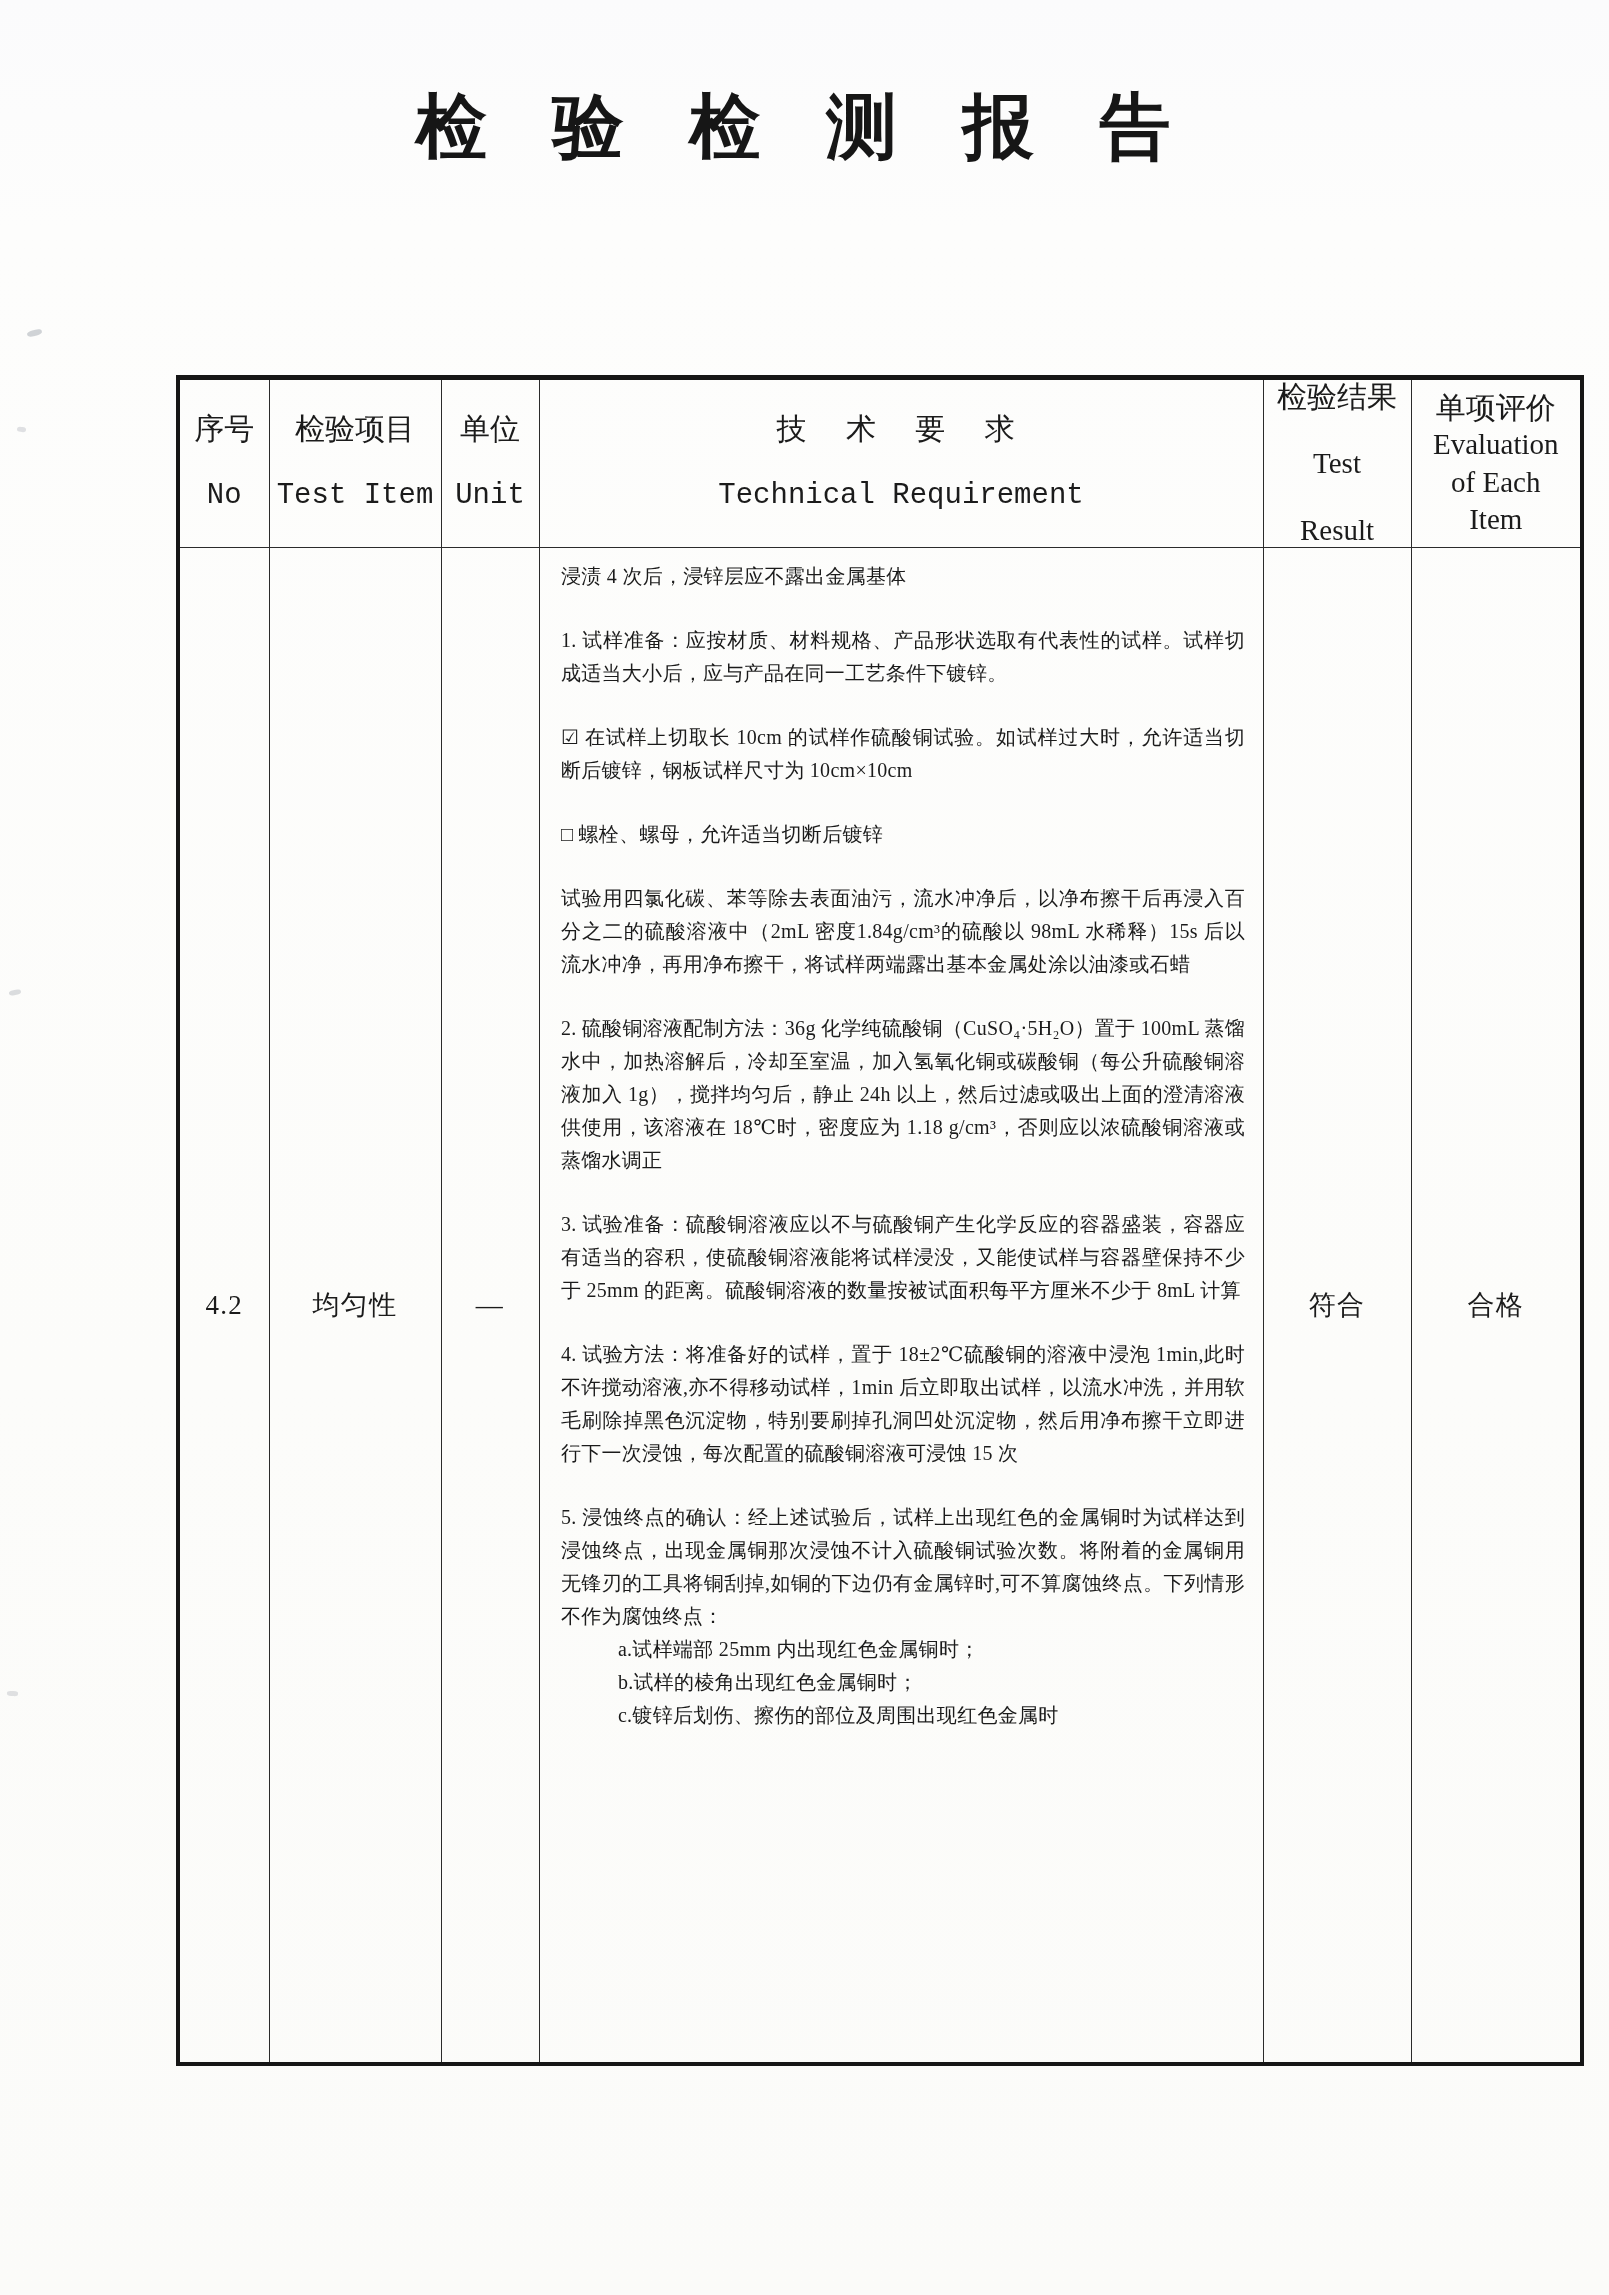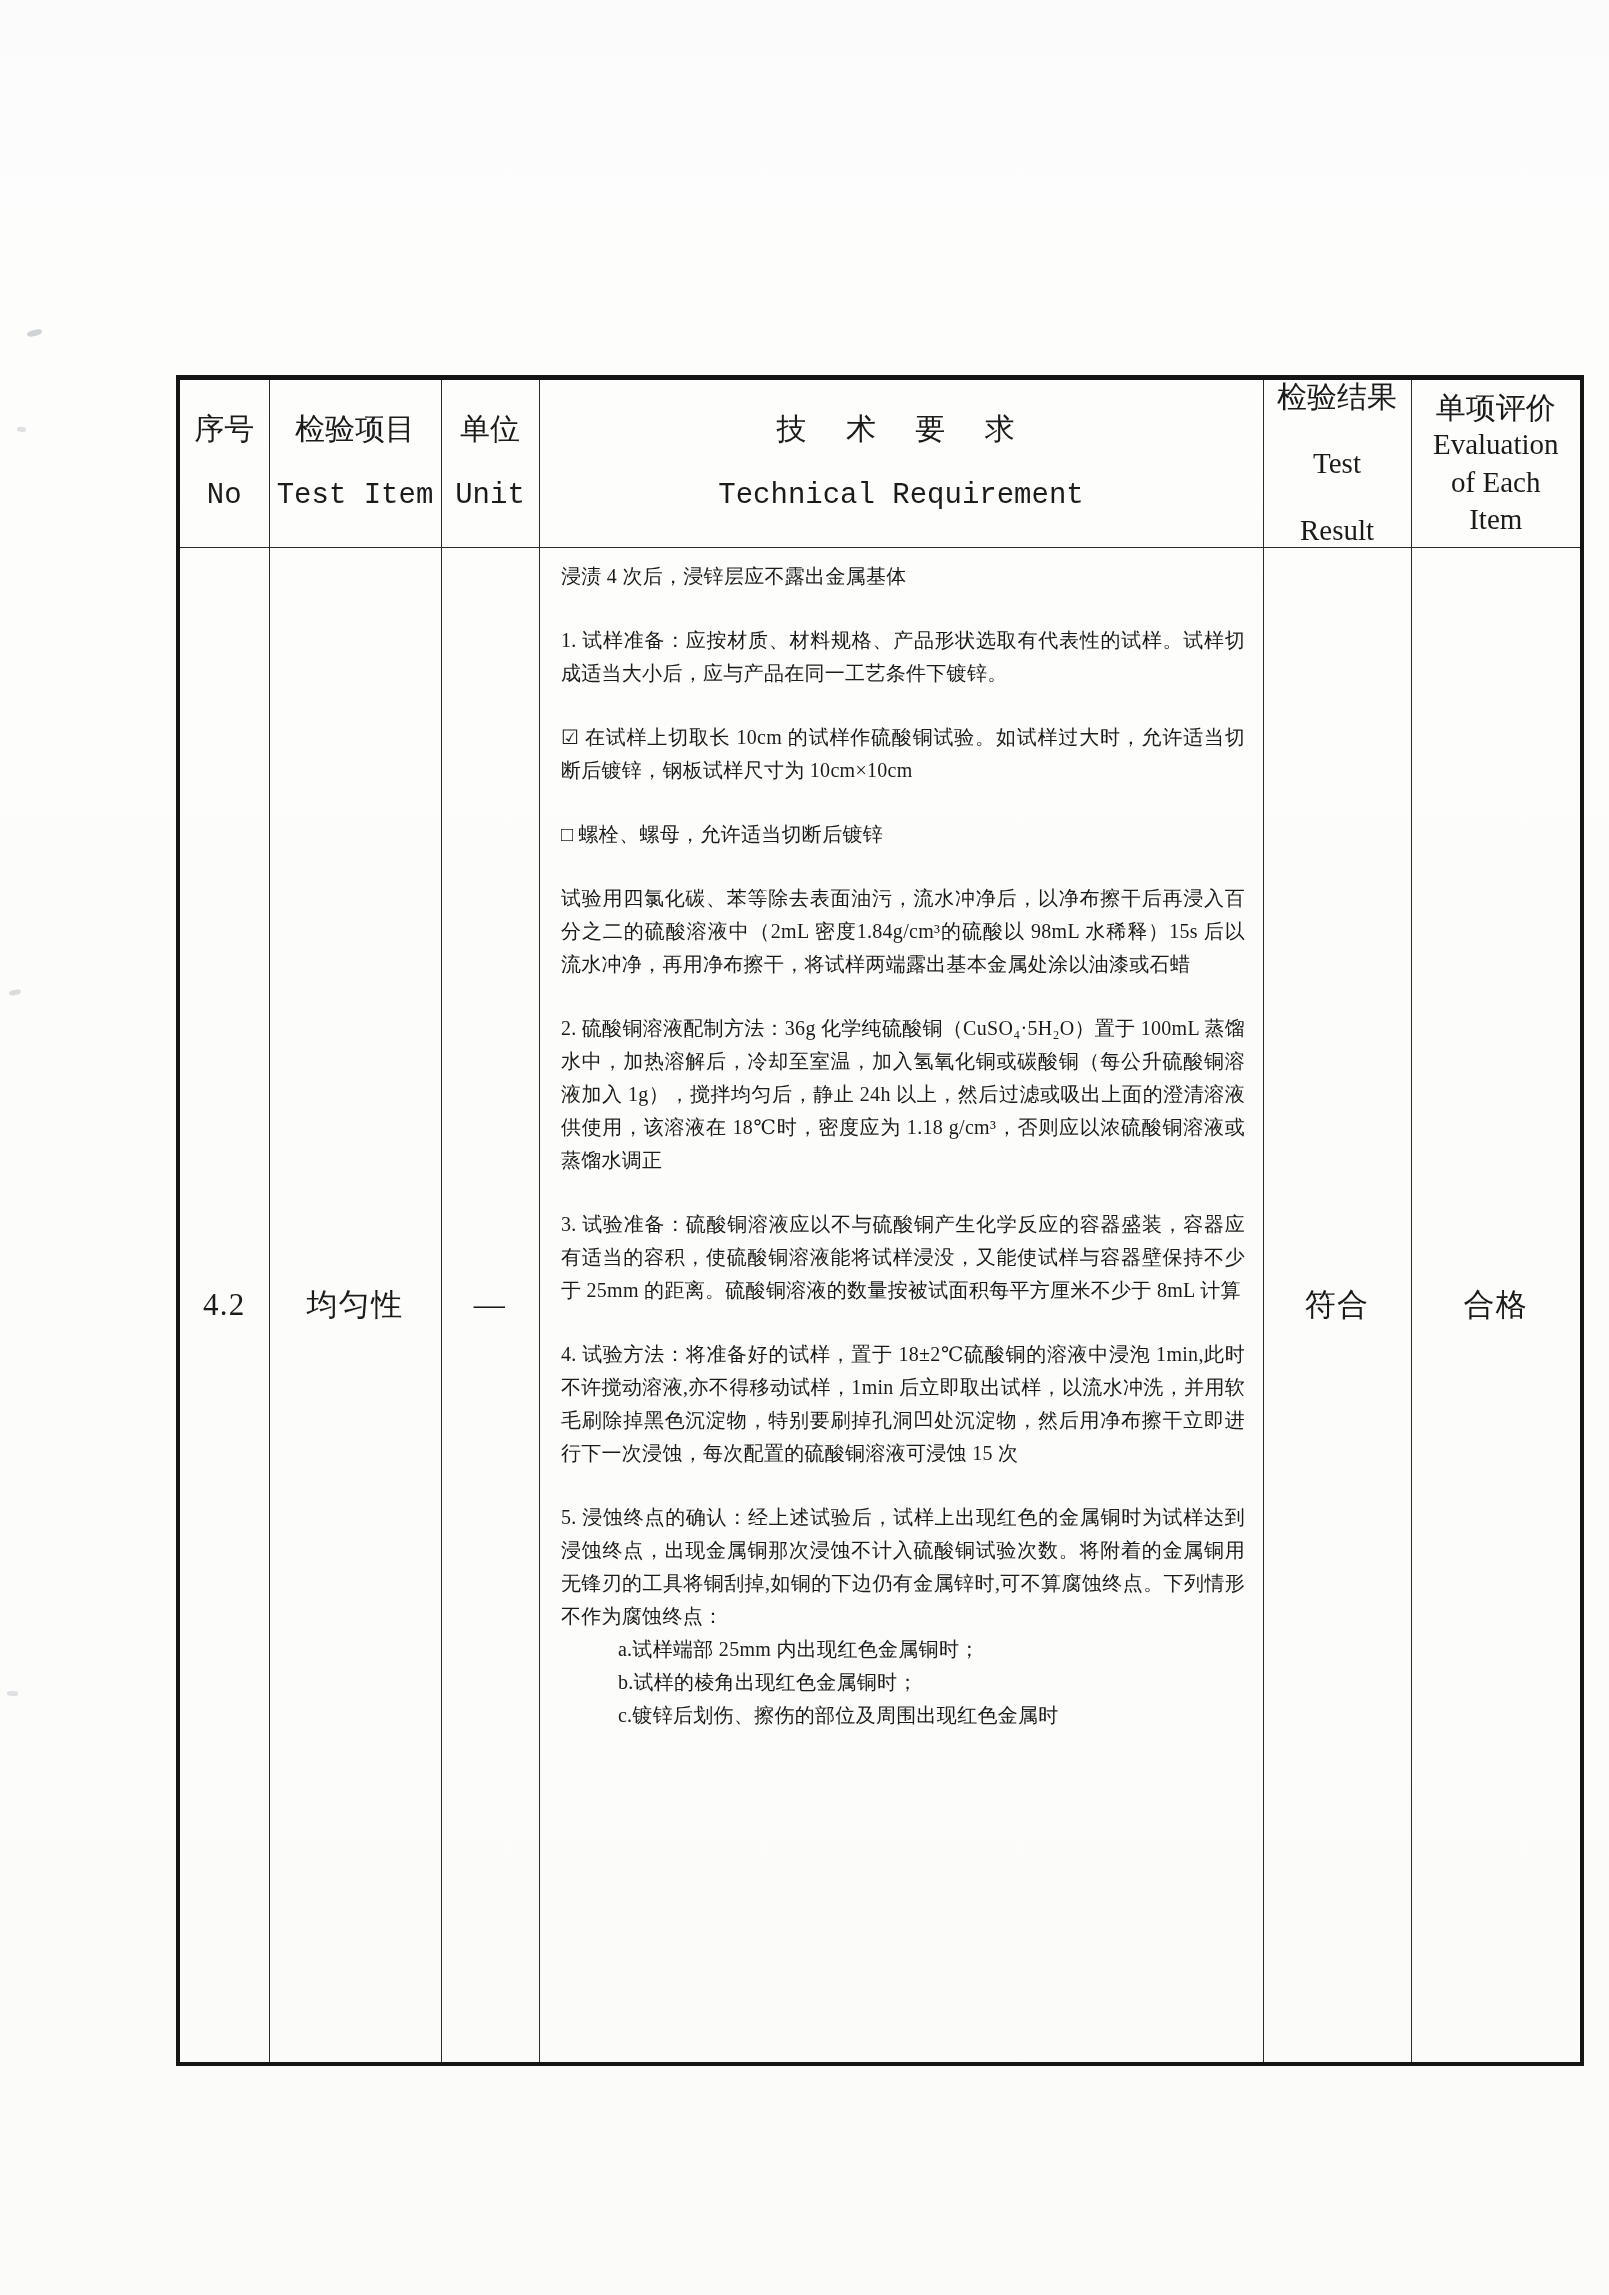--- a/index.html
+++ b/index.html
@@ -94,21 +94,21 @@
   th .hwrap.g2 { row-gap: 32px; font-family: Liberation Mono, monospace; }
   th .hwrap.g3 { row-gap: 9.4px; gap: 35px; }
   th .hwrap.g4 { row-gap: 5.3px; }
   th .zh { font-size: 30px; line-height: 1.1; }
   th .zh.spread { letter-spacing: 10.7px; white-space: nowrap; }
   th .en { font-size: 29px; line-height: 1.1; }
 
   td.center-cell {
     text-align: center;
     vertical-align: middle;
-    font-size: 31px;
+    font-size: 27px;
     letter-spacing: 1.3px;
   }
   td.tech-cell {
     vertical-align: top;
     padding: 12px 17.4px 0 21.4px;
     font-size: 20px;
     line-height: 33px;
     text-align: justify;
     letter-spacing: 0.3px;
   }
@@ -131,20 +131,21 @@
 </head>
 <body>
 
 <div class="page">
 
   <div class="speck sp1"></div>
   <div class="speck sp2"></div>
   <div class="speck sp3"></div>
   <div class="speck sp4"></div>
 
+  <h1 class="title">检 验 检 测 报 告</h1>
 
 
   <table class="report-table">
     <colgroup>
       <col class="c1">
         <col class="c2">
         <col class="c3">
         <col class="c4">
         <col class="c5">
         <col class="c6">

